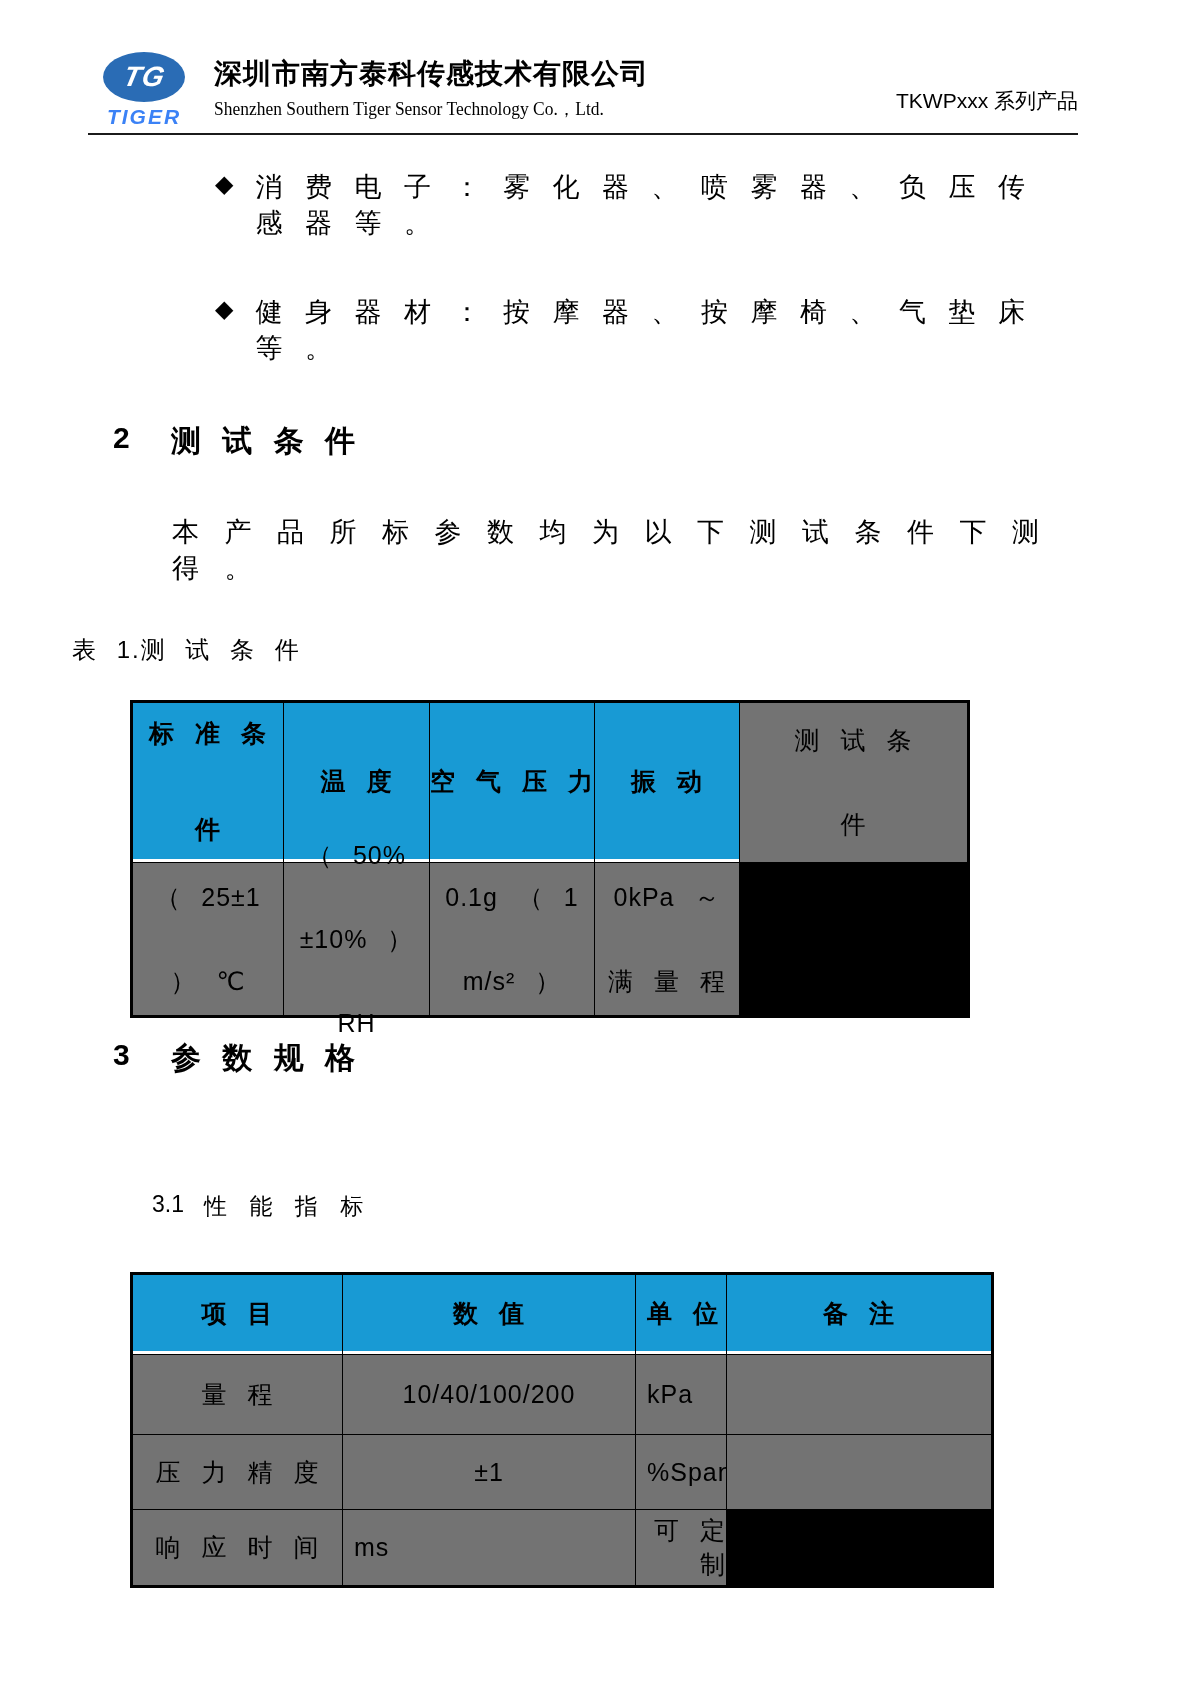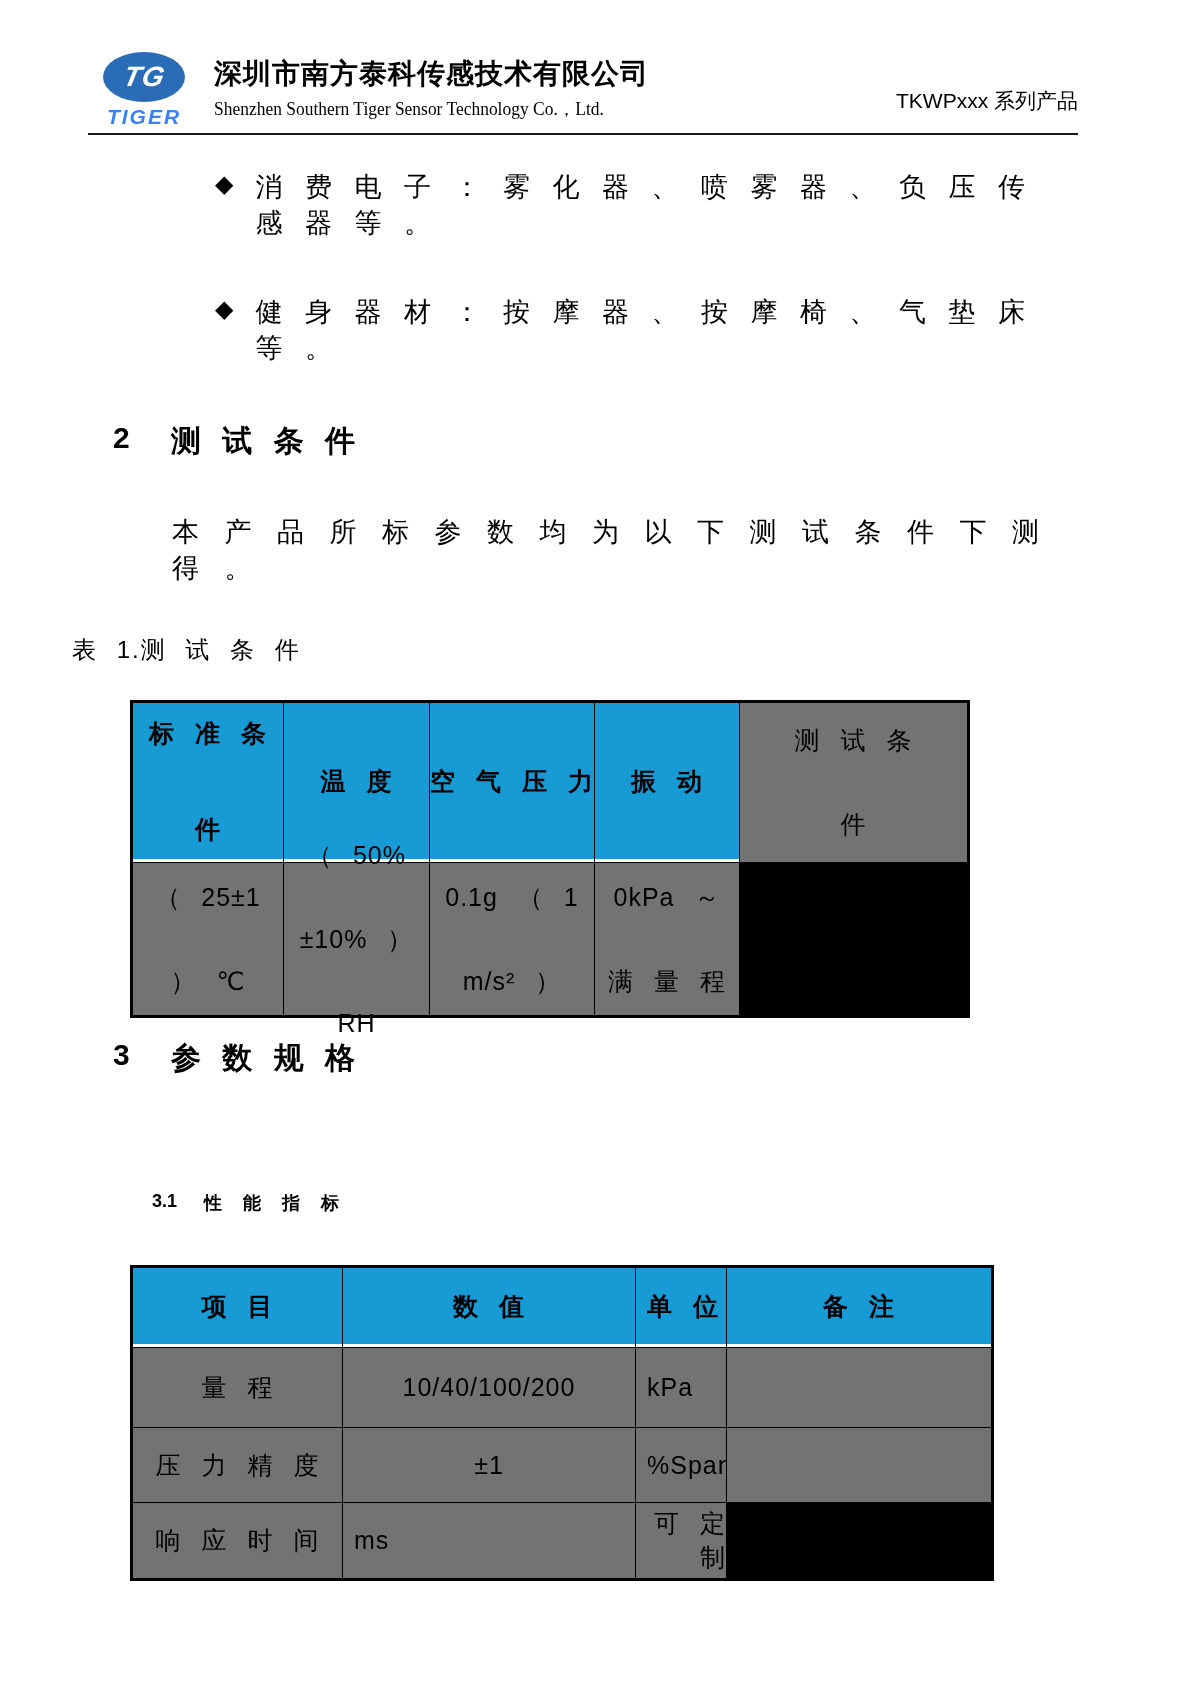--- a/index.html
+++ b/index.html
@@ -28,21 +28,21 @@
   .bullet + .bullet{margin-top:52px;}
   .bullet .diamond{font-size:24px;margin-right:22px;line-height:30px;}
   .bullet .btxt{word-spacing:13px;letter-spacing:1px;}
 
   
   .h-sec{margin:54px 0 0 113px;font-size:30px;font-weight:bold;display:flex;}
   .h-sec .num{width:58px;}
   .h-sec .ttl{word-spacing:9px;letter-spacing:2px;}
   .para{margin:52px 0 0 172px;width:880px;font-size:27px;word-spacing:16px;letter-spacing:1px;}
   .tcaption{margin:48px 0 0 72px;font-size:24px;word-spacing:10px;letter-spacing:2px;}
-  .h-sub{margin:112px 0 16px 152px;font-size:18px;font-weight:bold;display:flex;}
+  .h-sub{margin:112px 0 16px 152px;font-size:23px;font-weight:normal;display:flex;}
   .h-sub .num{width:52px;}
   .h-sub .ttl{word-spacing:12px;letter-spacing:2px;}
 
   
   .gtable{background:#000;border:3px solid #000;display:grid;gap:1px;width:max-content;}
   .cell{background:#737373;display:flex;align-items:center;justify-content:center;
         font-size:25px;text-align:center;white-space:pre-line;word-spacing:12px;letter-spacing:1px;}
   .cell.head{background:#189ad4;font-weight:bold;border-bottom:3px solid #fff;}
   .cell.left{justify-content:flex-start;text-align:right;padding-left:11px;}
 

